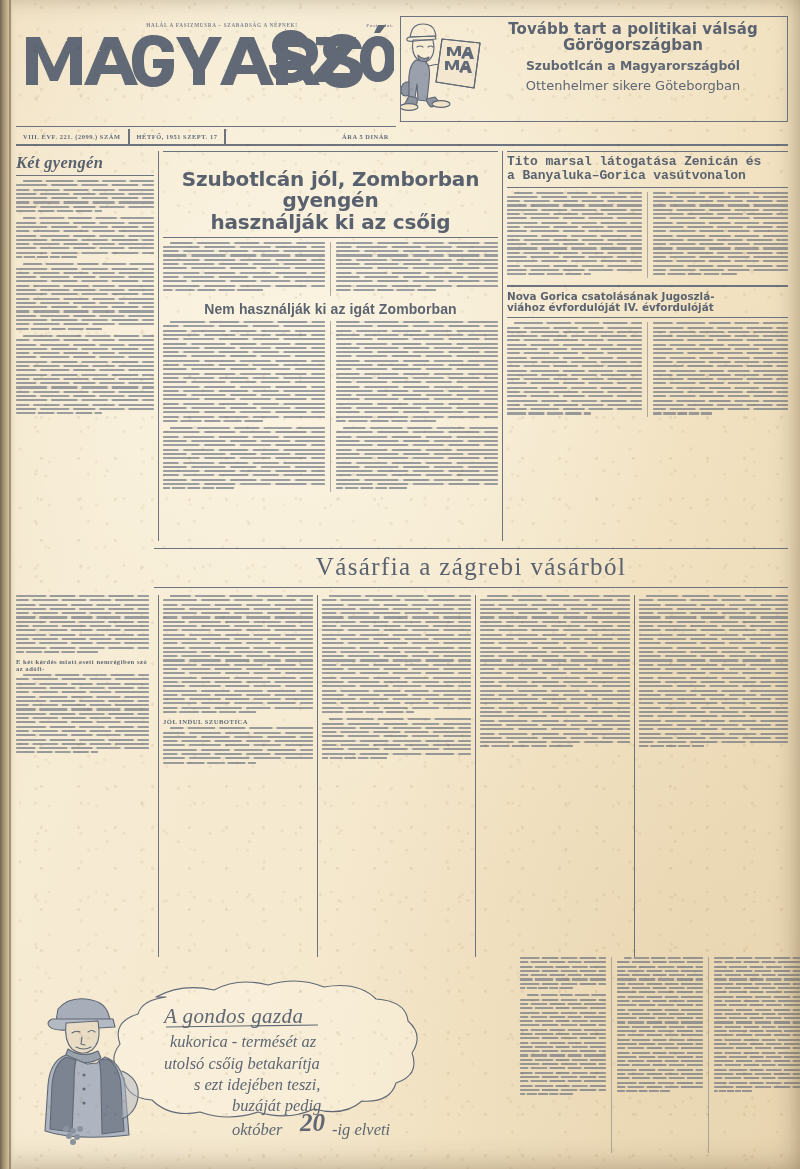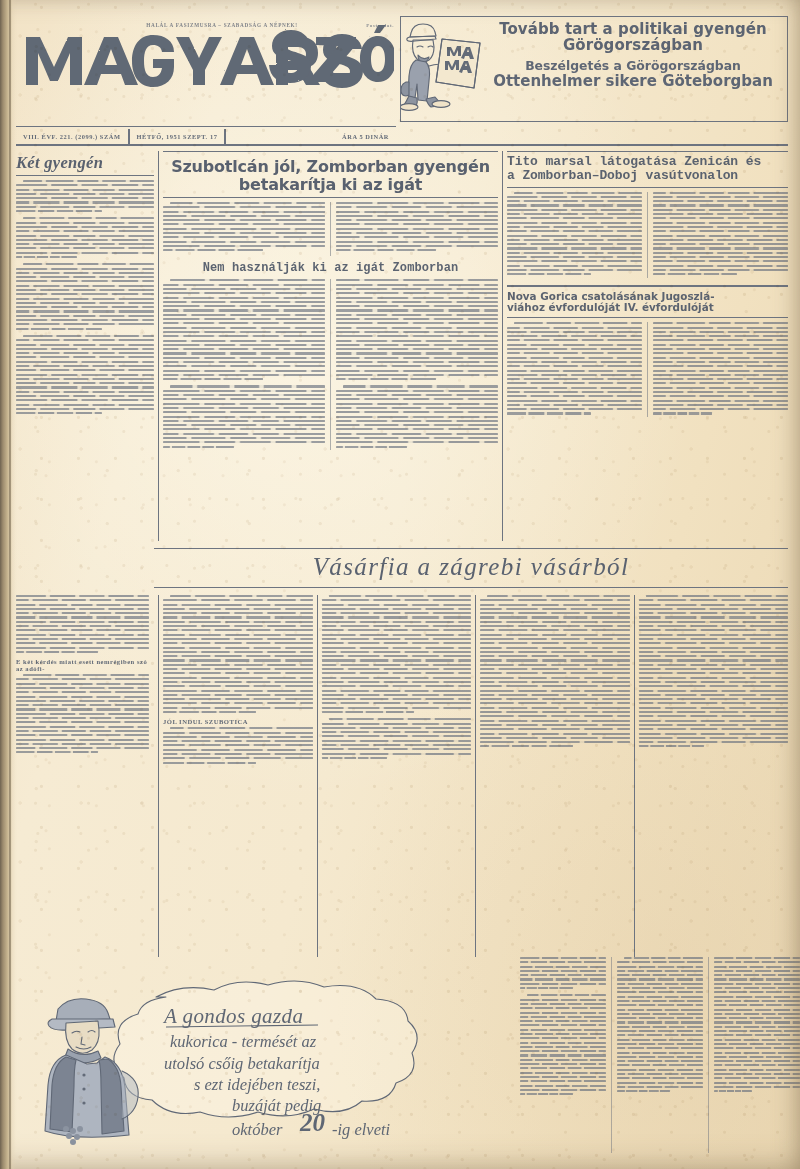--- a/index.html
+++ b/index.html
@@ -83,22 +83,22 @@
   .banner-txt{flex:1;padding:5px 6px 4px 2px;text-align:center;}
   .bn1{
     font-family:"DejaVu Sans",sans-serif;font-weight:700;font-size:15px;line-height:1.06;
     letter-spacing:.1px;color:#5c6472;filter:blur(.24px);
   }
   .bn2{
     font-family:"DejaVu Sans",sans-serif;font-weight:700;font-size:12.4px;line-height:1.14;
     margin-top:5px;color:#5f6775;filter:blur(.22px);
   }
   .bn3{
-    font-family:"DejaVu Sans",sans-serif;font-weight:700;font-size:15px;line-height:1.1;
-    color:#5e6674;filter:blur(.2px);
+    font-family:"DejaVu Sans",sans-serif;font-weight:400;font-size:13px;line-height:1.1;
+    margin-top:6px;color:#5e6674;filter:blur(.2px);
   }
 
   
   #folio{
     display:flex;align-items:center;height:15px;margin-top:2px;
     width:calc(100% - 392px);
     font-family:"Liberation Serif",serif;font-weight:700;font-size:6.4px;
     letter-spacing:.55px;color:#636b78;filter:blur(.28px);
   }
   #folio .cell{padding:0 7px;white-space:nowrap;}
@@ -113,31 +113,31 @@
   .c1{width:138px;}
   .c2{width:335px;}
   .c3{flex:1;}
 
   h1.hd-italic{
     font-family:"Liberation Serif",serif;font-style:italic;font-weight:700;
     font-size:16.5px;margin:2px 0 2px;letter-spacing:.3px;color:#59616f;
     filter:blur(.25px);
   }
   h1.hd-black{
-    font-family:"DejaVu Sans",sans-serif;font-weight:700;font-size:16px;
-    line-height:1.06;text-align:center;margin:7px 0 3px;letter-spacing:-.2px;
+    font-family:"DejaVu Sans",sans-serif;font-weight:700;font-size:20px;
+    line-height:1.06;text-align:center;margin:17px 0 3px;letter-spacing:-.2px;
     color:#59616f;filter:blur(.26px);
   }
   h2.hd-black-s{
     font-family:Liberation Mono, monospace;font-weight:700;font-size:13px;
     line-height:1.1;text-align:left;margin:1px 0 3px;letter-spacing:-.1px;
     color:#5a626f;filter:blur(.25px);
   }
   h3.sub-band{
-    font-family:Liberation Mono, monospace;font-weight:700;font-size:12px;
+    font-family:Liberation Sans, sans-serif;font-weight:700;font-size:14px;
     text-align:center;margin:5px 0 4px;letter-spacing:.1px;color:#5c6471;
     filter:blur(.24px);
   }
   h3.hd-nova{
     font-family:"DejaVu Sans",sans-serif;font-weight:700;font-size:10.4px;
     line-height:1.14;margin:3px 0 3px;color:#5b6370;filter:blur(.24px);
   }
   .kicker{
     font-family:"Liberation Serif",serif;font-weight:700;font-size:6.6px;
     letter-spacing:.5px;margin:4px 0 2px;color:#636b78;filter:blur(.25px);
@@ -295,23 +295,23 @@
                 <path d="M62 42 l5-11 l4 0 l4 12 l-4 0 l-1-3 l-4 0 l-1 3 z m6-6 l2 0 l-1-3 z"></path>
                 <path d="M46 54 l0-9 l4 0 l3 6 l3-7 l4 0 l0 10 l-3 0 l0-6 l-3 6 l-2 0 l-3-6 l0 6 z"></path>
                 <path d="M60 56 l5-11 l4 0 l4 12 l-4 0 l-1-3 l-4 0 l-1 3 z m6-6 l2 0 l-1-3 z"></path>
               </g>
 
               <path d="M7 66 q-5 2 -5 8 q0 6 5 6 l3-1 l0-13 z" fill="#8d94a0"></path>
             </g>
           </svg>
         </div>
         <div class="banner-txt">
-          <div class="bn1">Tovább tart a politikai gyengén</div>
+          <div class="bn1">Tovább tart a politikai válság</div>
           <div class="bn1">Görögországban</div>
-          <div class="bn2">Beszélgetés a Görögországban</div>
+          <div class="bn2">Szubotlcán a Magyarországból</div>
           <div class="bn3">Ottenhelmer sikere Göteborgban</div>
         </div>
       </div>
     </div>
 
     <div class="rule hr-thin" style="width:calc(100% - 392px)"></div>
     <div id="folio">
       <div class="cell">VIII. ÉVF. 221. (2099.) SZÁM</div>
       <div class="vdiv thick"></div>
       <div class="cell">HÉTFŐ, 1951 SZEPT. 17</div>
@@ -382,21 +382,21 @@
               <div class="ln"></div>
               <div class="ln v2 short"></div>
           </div>
         </div>
       </div>
       <div class="vline"></div>
 
       <div class="col c2">
         <div class="rule hr-thin" style="width:100%;margin-bottom:3px;"></div>
         <h1 class="hd-black">Szubotlcán jól, Zomborban gyengén</h1>
-        <h1 class="hd-black" style="margin-top:-2px">betakarítja ki az igát</h1>
+        <h1 class="hd-black" style="margin-top:-2px">használják ki az csőig</h1>
         <div class="rule hr-thin" style="width:100%;margin:3px 0 4px;"></div>
 
         <div class="tc">
           <div class="tcol">
             <div class="ln ind"></div>
               <div class="ln v2"></div>
               <div class="ln v3"></div>
               <div class="ln"></div>
             <div class="ln v2"></div>
               <div class="ln v3"></div>
@@ -508,21 +508,21 @@
               <div class="ln v2"></div>
               <div class="ln v3 short2"></div>
           </div>
         </div>
       </div>
       <div class="vline"></div>
 
       <div class="col c3">
         <div class="rule hr-thin" style="width:100%;margin-bottom:3px;"></div>
         <h2 class="hd-black-s">Tito marsal látogatása Zenicán és</h2>
-        <h2 class="hd-black-s" style="margin-top:-3px">a Zomborban–Doboj vasútvonalon</h2>
+        <h2 class="hd-black-s" style="margin-top:-3px">a Banyaluka–Gorica vasútvonalon</h2>
         <div class="rule hr-thin" style="width:100%;margin:3px 0 4px;"></div>
 
         <div class="tc">
           <div class="tcol">
             <div class="ln ind"></div>
               <div class="ln v2"></div>
               <div class="ln v3"></div>
               <div class="ln"></div>
             <div class="ln v2"></div>
               <div class="ln v3"></div>
@@ -617,21 +617,21 @@
               <div class="ln"></div>
               <div class="ln v2"></div>
             <div class="ln v3"></div>
               <div class="ln short2"></div>
           </div>
         </div>
       </div>
     </div>
 
     <div id="feature">
-      <div style="display:flex;font-style:italic;">
+      <div style="display:flex;">
         <div style="flex:0 0 138px;"></div>
         <div style="flex:1;">
           <div class="rule hr-thin" style="width:100%;"></div>
           <h1 class="hd-script">Vásárfia a zágrebi vásárból</h1>
           <div class="rule hr-thin" style="width:100%;margin-bottom:4px;"></div>
         </div>
       </div>
     </div>
 
     <div id="lower">

